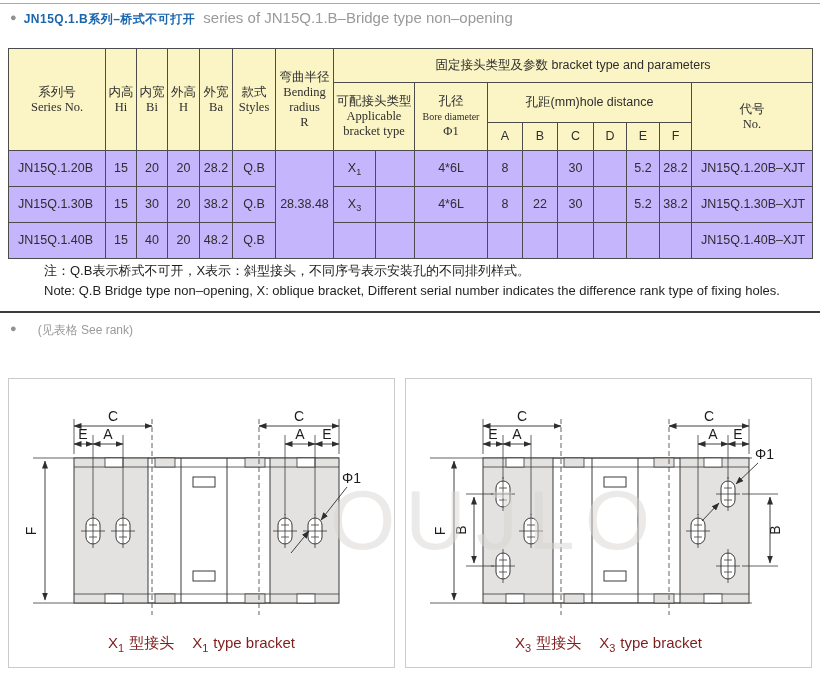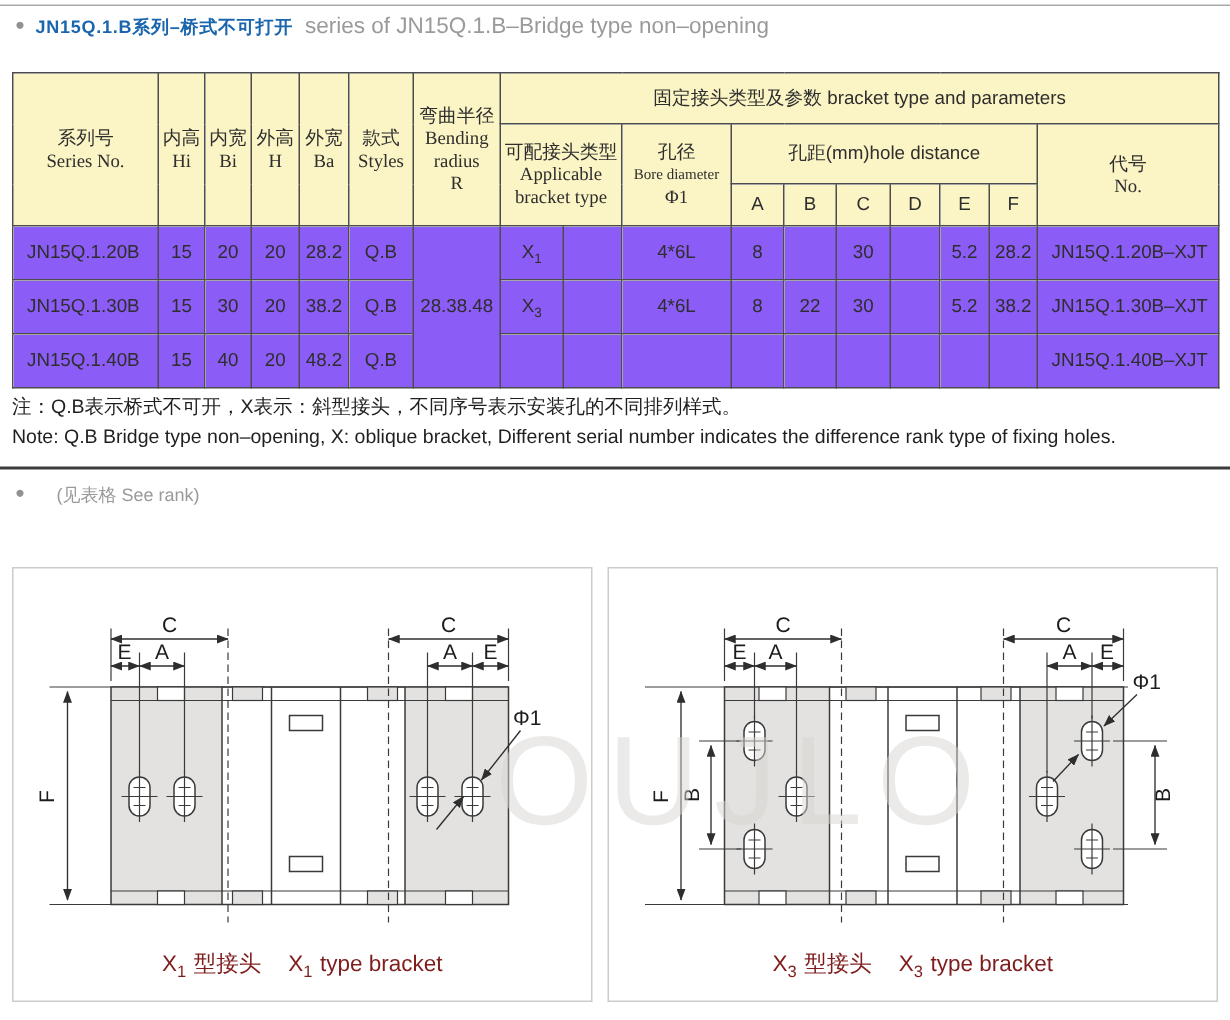--- a/index.html
+++ b/index.html
@@ -17,29 +17,29 @@
   #title1 { top:9px; }
   #title2 { top:322px; }
 
   
   .spec-table { position:absolute; top:48px; left:8px; border-collapse:collapse; table-layout:fixed; width:804px; }
   .spec-table th, .spec-table td {
     border:1px solid #4c4c4c; font-weight:normal; text-align:center;
     font-size:12.5px; line-height:15px; padding:1px 2px; color:#2e2e2e; overflow:hidden;
   }
   .spec-table th { background:#fbf4c5; }
-  .spec-table td { background:#8b5cf6; height:36px; }
+  .spec-table td { background:#c4b5fd; height:36px; }
   .spec-table .lh { display:block;font-family:Liberation Serif, serif; }
   .spec-table .row-series, .spec-table .row-code { text-align:left; padding-left:9px; }
   .hdr1 { height:34px; } .hdr2 { height:40px; } .hdr3 { height:28px; }
   sub.sx { font-size:9px; vertical-align:-3px; line-height:0; }
 
   
   .notes { position:absolute; top:261px; left:8px; width:806px; }
-  .notes div { font-size:13px; line-height:20px; color:#1f1f1f; white-space:nowrap; }
+  .notes div { font-size:13px; line-height:20px; color:#1f1f1f; white-space:nowrap;margin-left:36px; }
 
   .mid-rule { position:absolute; top:311px; left:0; width:820px; height:2px; background:#3c3c3c; }
 
   
   .diag-box { position:absolute; top:378px; height:290px; background:#fff; border:1px solid #cbcbcb; }
   #box-x1 { left:8px;  width:387px; }
   #box-x3 { left:405px; width:407px; }
   .diag-box svg { display:block; }
   .diag-caption {
     position:absolute; bottom:13px; left:0; width:100%; text-align:center;

